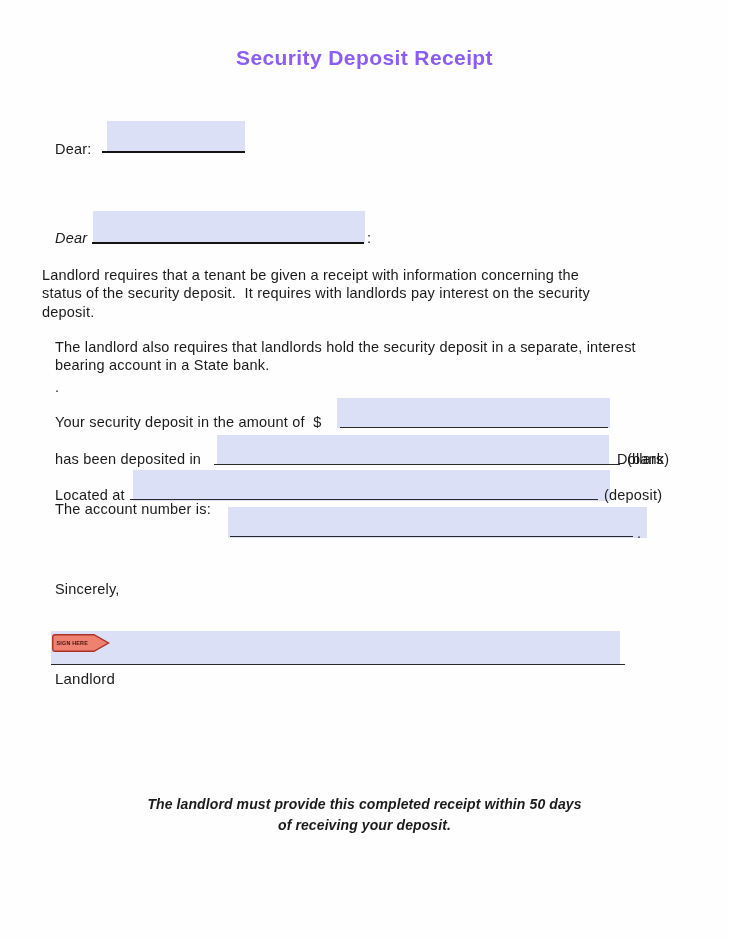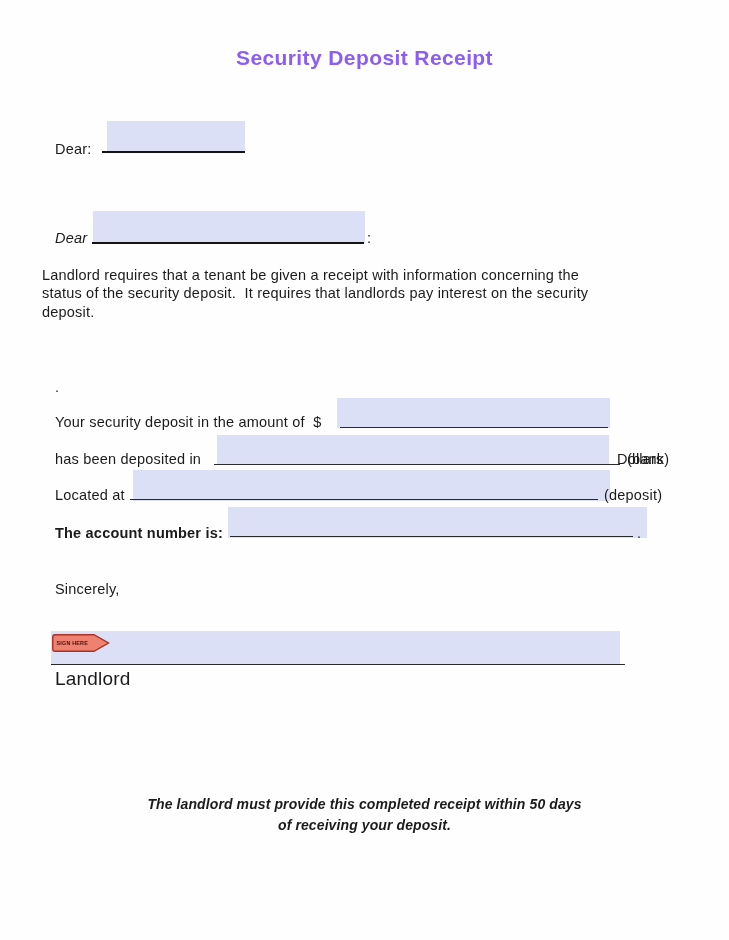--- a/index.html
+++ b/index.html
@@ -35,55 +35,59 @@
   <div class="field" style="left:107px; top:121px; width:138px; height:31px;"></div>
   <div class="uline" style="left:102px; top:151px; width:143px;"></div>
 
   <div class="t" style="left:55px; top:229px;font-style:italic;">Dear</div>
   <div class="field" style="left:93px; top:211px; width:272px; height:32px;"></div>
   <div class="uline" style="left:92px; top:242px; width:272px;"></div>
   <div class="t" style="left:367px; top:229px;">:</div>
 
   <div class="para" style="left:42px; top:266px;">
     <div>Landlord requires that a tenant be given a receipt with information concerning the</div>
-    <div>status of the security deposit.  It requires that landlords pay interest on the security</div>
+    <div>status of the security deposit.  It requires with landlords pay interest on the security</div>
     <div>deposit.</div>
   </div>
 
+  <div class="para" style="left:55px; top:338px;">
+    <div>The landlord also requires that landlords hold the security deposit in a separate, interest</div>
+    <div>bearing account in a State bank.</div>
+  </div>
 
   <div class="t" style="left:55px; top:378px;">.</div>
 
   <div class="t" style="left:55px; top:413px;">Your security deposit in the amount of  $</div>
   <div class="field" style="left:337px; top:398px; width:273px; height:30px;"></div>
   <div class="uline thin" style="left:340px; top:427px; width:268px;"></div>
   <div class="t" style="left:617px; top:413px;margin-top:37px;">Dollars</div>
 
   <div class="t" style="left:55px; top:450px;">has been deposited in</div>
   <div class="field" style="left:217px; top:435px; width:392px; height:30px;"></div>
   <div class="uline thin" style="left:214px; top:464px; width:406px;"></div>
   <div class="t" style="left:627px; top:450px;">(bank)</div>
 
   <div class="t" style="left:55px; top:486px;">Located at</div>
   <div class="field" style="left:133px; top:470px; width:477px; height:31px;"></div>
   <div class="uline thin" style="left:130px; top:499px; width:468px;"></div>
   <div class="t" style="left:604px; top:486px;">(deposit)</div>
 
-  <div class="t" style="left:55px; top:524px;font-weight:bold;">The account number is:</div>
+  <div class="t" style="left:55px; top:500px;">The account number is:</div>
   <div class="field" style="left:228px; top:507px; width:419px; height:31px;"></div>
   <div class="uline thin" style="left:230px; top:536px; width:403px;"></div>
   <div class="t" style="left:637px; top:524px;">.</div>
 
   <div class="t" style="left:55px; top:580px;">Sincerely,</div>
 
   <div class="field" style="left:51px; top:631px; width:569px; height:34px;"></div>
   <div class="uline thin" style="left:51px; top:664px; width:574px;"></div>
   <svg class="signtag" viewBox="0 0 58 18">
     <path d="M3 0.75 H42 L56.5 9 L42 17.25 H3 A2.3 2.3 0 0 1 0.75 15 V3 A2.3 2.3 0 0 1 3 0.75 Z" fill="#ee8170" stroke="#a93226" stroke-width="1.4"></path>
     <text x="4.5" y="11.3" font-size="5.4" font-weight="bold" fill="#4a120b" font-family="Liberation Sans, sans-serif" letter-spacing="0.2">SIGN HERE</text>
   </svg>
-  <div class="t" style="left:55px; top:670px; font-size:19px;">Landlord</div>
+  <div class="t" style="left:55px; top:670px; font-size:15px;">Landlord</div>
 
   <div class="footer">
     <div>The landlord must provide this completed receipt within 50 days</div>
     <div>of receiving your deposit.</div>
   </div>
 
 </div>
 
 </body></html>

